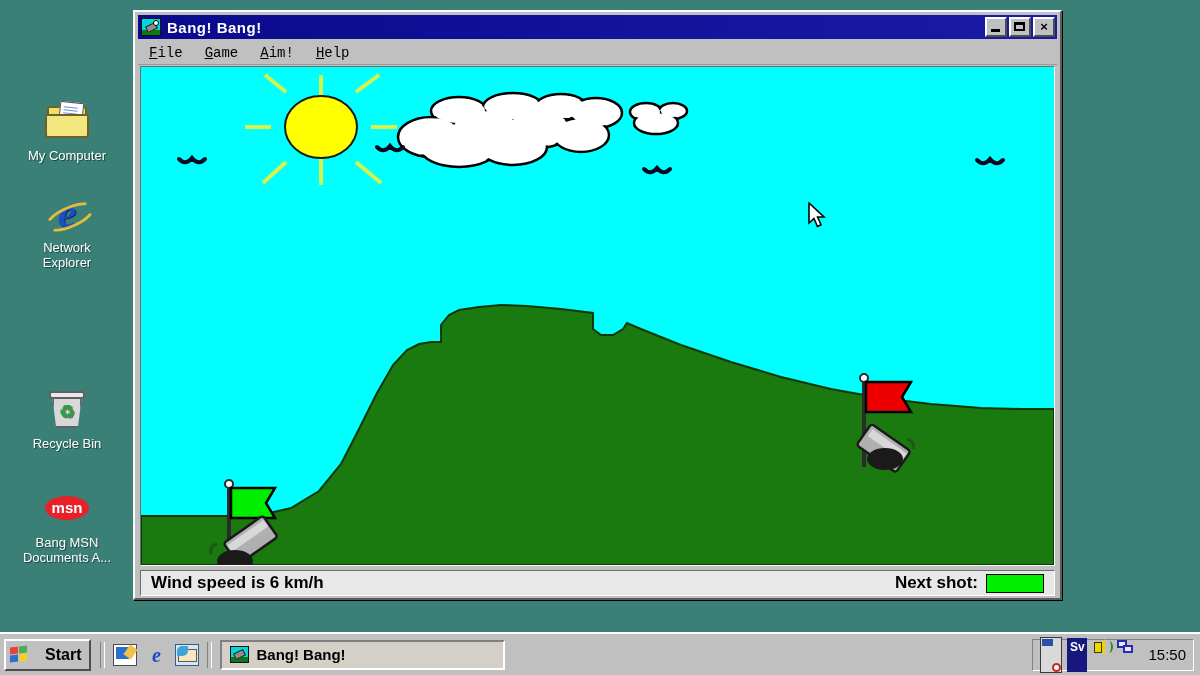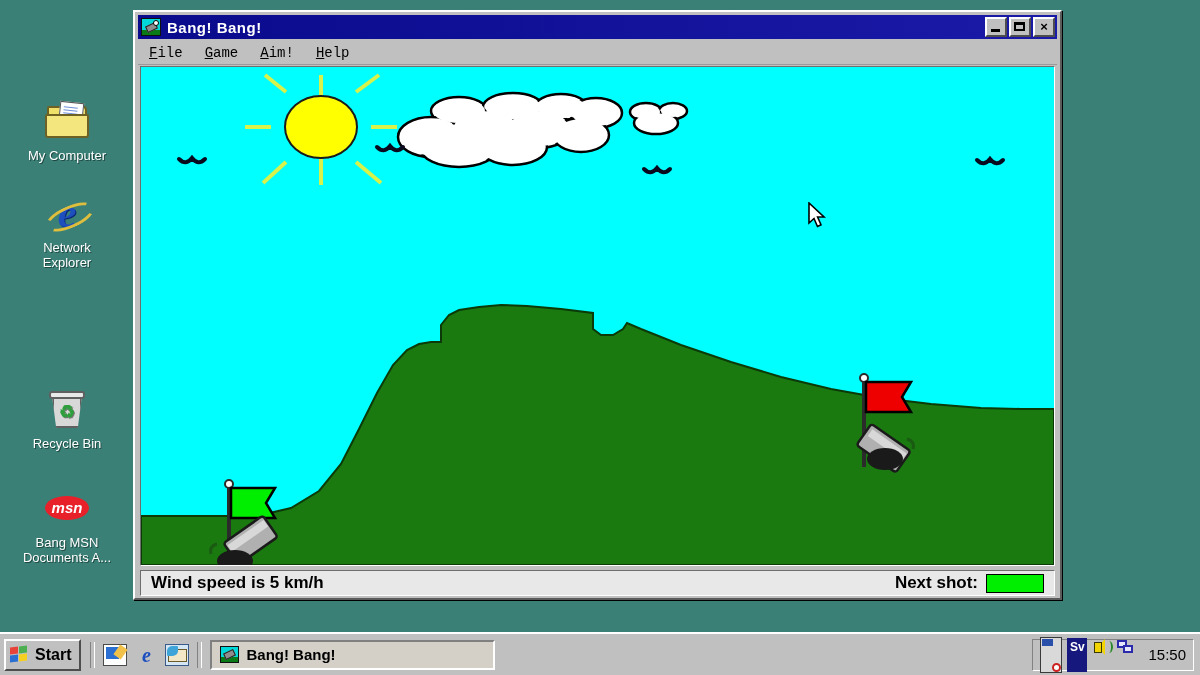--- a/index.html
+++ b/index.html
@@ -152,21 +152,21 @@
   }
 
   
   .ico-msn .oval{
     position:absolute; left:4px; top:9px; width:44px; height:24px;
     background:#e8202a; border-radius:50%;
   }
   .ico-msn .txt{
     position:absolute; left:4px; top:9px; width:44px; height:24px;
     line-height:24px; text-align:center;
-    color:#ffffff; font-weight:bold; font-style:italic; font-size:15px;
+    color:#ffffff; font-weight:bold; font-size:15px;
     font-family:"Liberation Sans", sans-serif;
     text-shadow:none;
   }
 
   
   #game-window {
     position: absolute;
     left: 133px; top: 10px;
     width: 929px; height: 590px;
     background: #c0c0c0;
@@ -264,21 +264,21 @@
 
   
   #taskbar{
     position:absolute; left:0; bottom:0; width:1200px; height:43px;
     background:#c0c0c0;
     border-top:2px solid #ffffff;
     box-sizing:border-box;
     display:flex; align-items:center; padding:0 4px;
   }
   #start-button{
-    height:32px; display:flex; align-items:center; gap:5px;
+    height:32px; display:flex; align-items:center; gap:15px;
     padding:0 8px 0 4px; margin-right:5px;
     background:#c0c0c0;
     border-top:2px solid #ffffff; border-left:2px solid #ffffff;
     border-right:2px solid #4d4d4d; border-bottom:2px solid #4d4d4d;
     box-sizing:border-box; cursor:default;
   }
   #start-label{ font-size:16px; font-weight:bold; color:#000; font-family:"Liberation Sans", sans-serif;}
   .winflag{ width:20px; height:18px; position:relative; flex:none;}
   .winflag i{ position:absolute; width:8px; height:7px; display:block;}
   .winflag .q1{left:0;  top:1px; background:#e8433a; transform:skewY(-8deg);}
@@ -559,21 +559,21 @@
 
       
       <div id="mouse-cursor" style="left:666px; top:135px;">
         <svg width="20" height="28" viewBox="0 0 20 28">
           <path d="M 2 1 L 2 21 L 7 16.5 L 10.5 24.5 L 14 22.8 L 10.6 15 L 17 15 Z" fill="#ffffff" stroke="#000000" stroke-width="1.6" stroke-linejoin="miter"></path>
         </svg>
       </div>
     </div>
 
     <div id="status-bar">
-      <span id="wind-text">Wind speed is 5 km/h</span>
+      <span id="wind-text">Wind speed is 6 km/h</span>
       <span id="nextshot-wrap">
         <span id="nextshot-label">Next shot:</span>
         <span id="nextshot-swatch" style="background: rgb(0, 238, 0);"></span>
       </span>
     </div>
   </div>
 
   <div id="taskbar">
 
     <div id="start-button">

